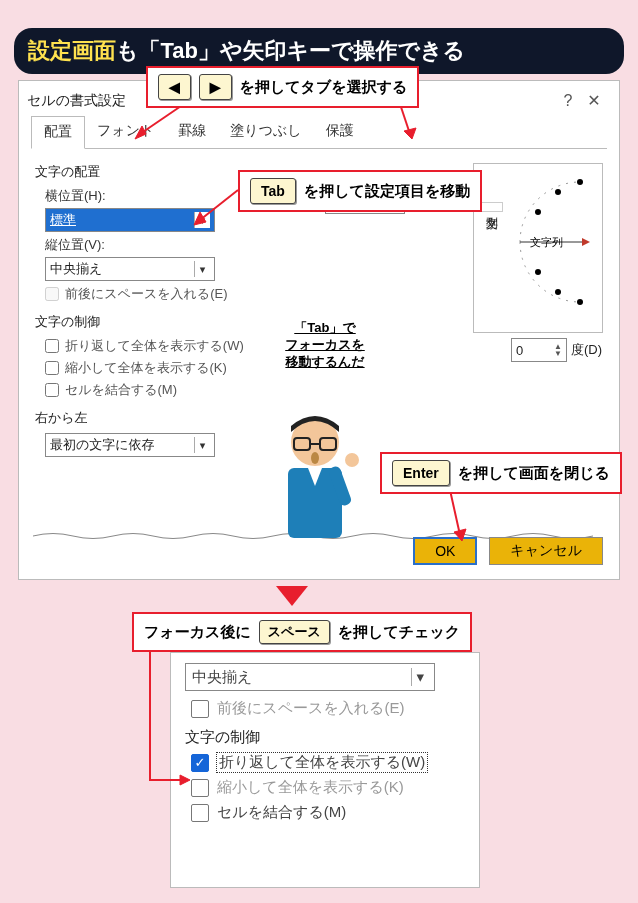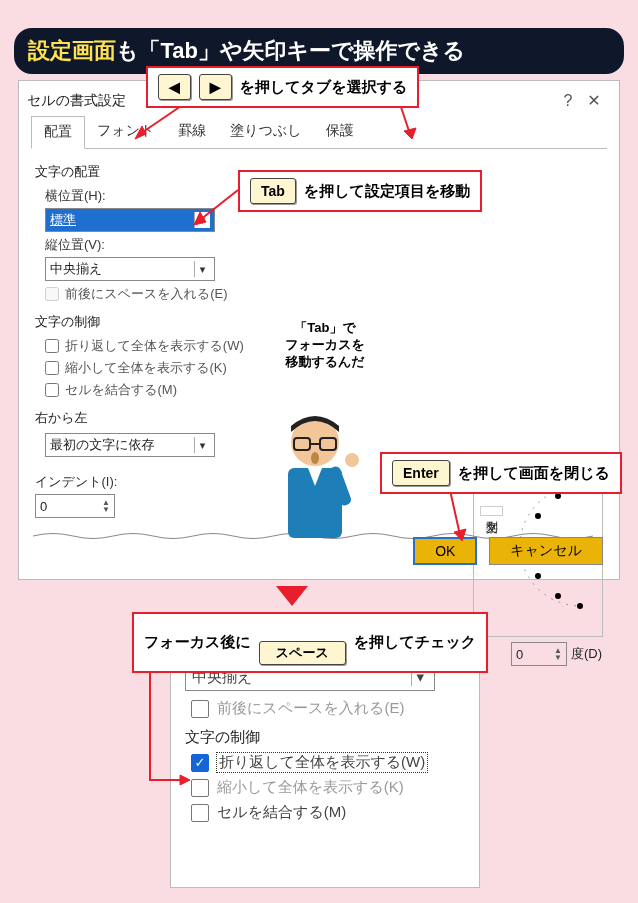--- a/index.html
+++ b/index.html
@@ -5,38 +5,38 @@
   * { box-sizing: border-box; margin: 0; padding: 0; font-family: "Meiryo", "Hiragino Sans", sans-serif; }
   body { background: #f9dde3; width: 638px; height: 903px; position: relative; overflow: hidden; }
 
   .banner { position: absolute; top: 28px; left: 14px; right: 14px; background: #0f172a; color: #fff; font-weight: bold; font-size: 22px; padding: 8px 14px; border-radius: 18px; }
   .banner .white { color: #fff; }
   .banner .accent { color: #ffe24f; }
 
   .dialog { position: absolute; left: 18px; top: 80px; width: 602px; height: 500px; background: #fff; border: 1px solid #bbb; }
 
   .key { display: inline-block; background: #fdf6d0; border: 1px solid #444; border-radius: 3px; padding: 4px 10px; font-size: 14px; font-weight: bold; box-shadow: 1px 1px 0 #999; }
-  .key.small { padding: 2px 16px; font-size: 13px; margin-top: 21px; }
+  .key.small { padding: 2px 8px; font-size: 13px; }
 
   .callout-red { border: 2px solid #e81e2d; background: #fff; padding: 6px 10px; display: inline-flex; align-items: center; gap: 8px; font-size: 15px; font-weight: bold; }
 
   .co-arrows { position: absolute; top: 66px; left: 146px; z-index: 5; }
   .co-tab   { position: absolute; top: 170px; left: 238px; z-index: 5; }
   .co-enter { position: absolute; top: 452px; left: 380px; z-index: 5; }
 
   .titlebar { display: flex; align-items: center; padding: 10px 12px 6px 8px; font-size: 14px; color: #1a1a1a; }
   .titlebar .sp { flex: 1; }
   .titlebar .btn { width: 26px; text-align: center; color: #555; font-size: 16px; }
 
   .tabs { display: flex; padding: 0 12px; gap: 0; font-size: 14px; }
   .tab { padding: 6px 12px; border-bottom: 2px solid transparent; color: #333; }
   .tab.active { border: 1px solid #bbb; border-bottom-color: #fff; background: #fff; margin-bottom: -1px; }
   .tab-strip { border-bottom: 1px solid #bbb; margin: 0 12px; }
 
-  .body { padding: 14px 16px; font-size: 13px; color: #222; display: flex; gap: 10px; flex-direction: column; }
+  .body { padding: 14px 16px; font-size: 13px; color: #222; display: flex; gap: 10px; }
   .col-left { width: 280px; }
   .col-right { flex: 1; position: relative; }
 
   .grp-title { font-size: 13px; color: #222; margin-bottom: 6px; }
   .lbl { font-size: 13px; color: #333; margin: 4px 0 3px 10px; display: block; }
   .combo { display: flex; border: 1px solid #888; width: 170px; height: 24px; align-items: center; padding: 0 4px; font-size: 13px; background: #fff; }
   .combo.sel { background: #1f6fd0; color: #fff; text-decoration: underline; }
   .combo .dd { margin-left: auto; font-size: 11px; color: inherit; background:#fff; color:#333; width:16px; height:16px; display:flex; align-items:center; justify-content:center; border-left:1px solid #aaa;}
   .combo.sel .dd{ background:#fff; }
   .chk { display: flex; align-items: center; gap: 6px; margin: 4px 0 4px 10px; font-size: 13px; color: #555; }
@@ -50,21 +50,21 @@
   .orient-text { position:absolute; left:6px; top:38px; writing-mode: vertical-rl; font-size:12px; border:1px solid #ccc; padding:4px 2px; }
   .orient-dial { position:absolute; right:8px; top:8px; width:86px; height:140px; }
   .deg-row { position:absolute; right:0; bottom:-30px; display:flex; align-items:center; gap:4px; font-size:13px; }
 
   .footer { position: absolute; bottom: 14px; right: 16px; display: flex; gap: 12px; }
   .btn-win { border: 1px solid #888; background:#eab308; padding: 4px 20px; font-size: 14px; }
   .btn-win.primary { border: 2px solid #2a6fc9; }
 
   .wave { position:absolute; left:14px; right:14px; bottom:38px; height:10px; }
 
-  .speech { position:absolute; left:265px; top:310px; width:120px; font-size:13px; font-weight:bold; text-align:center; line-height:1.3; }
+  .speech { position:absolute; left:265px; top:310px; width:120px; font-size:13px; font-weight:bold; text-align:center; line-height:1.3;text-decoration:underline; }
   .speech-bubble { background:#fff; border-radius:50%; padding:10px 4px; }
 
   .person { position:absolute; left:260px; top:408px; width:110px; height:140px; }
 
   .arrow-red { stroke:#e81e2d; fill:#e81e2d; }
 
   .tri-down { position:absolute; left:276px; top:586px; width:0; height:0; border-left:16px solid transparent; border-right:16px solid transparent; border-top:20px solid #e81e2d; }
 
   .co-space { position:absolute; left:132px; top:612px; z-index:5; }
 

